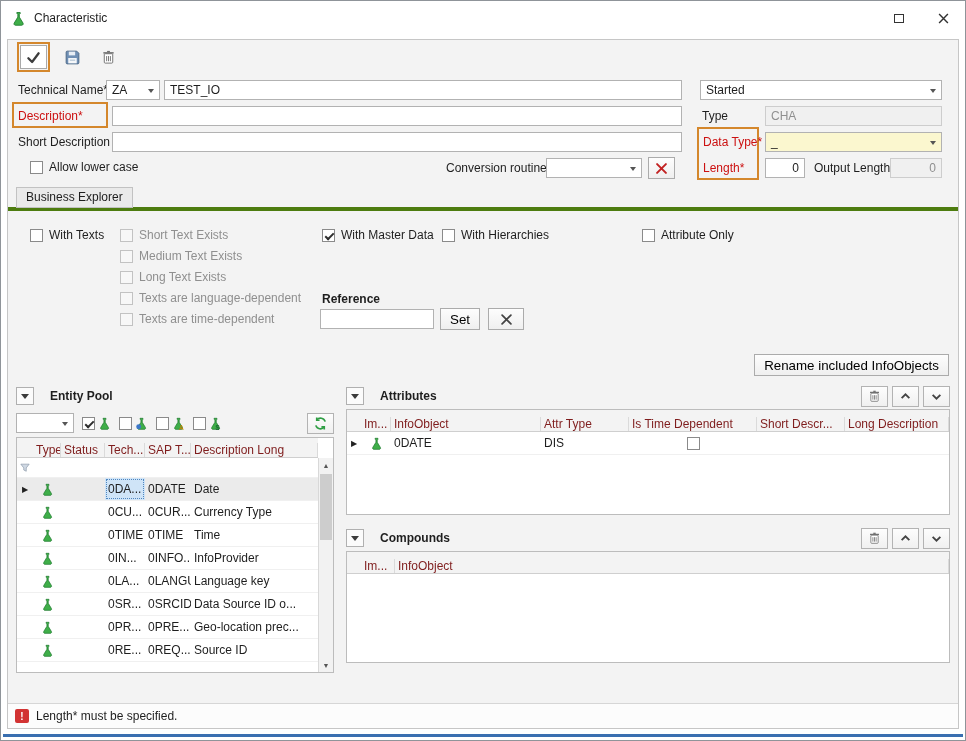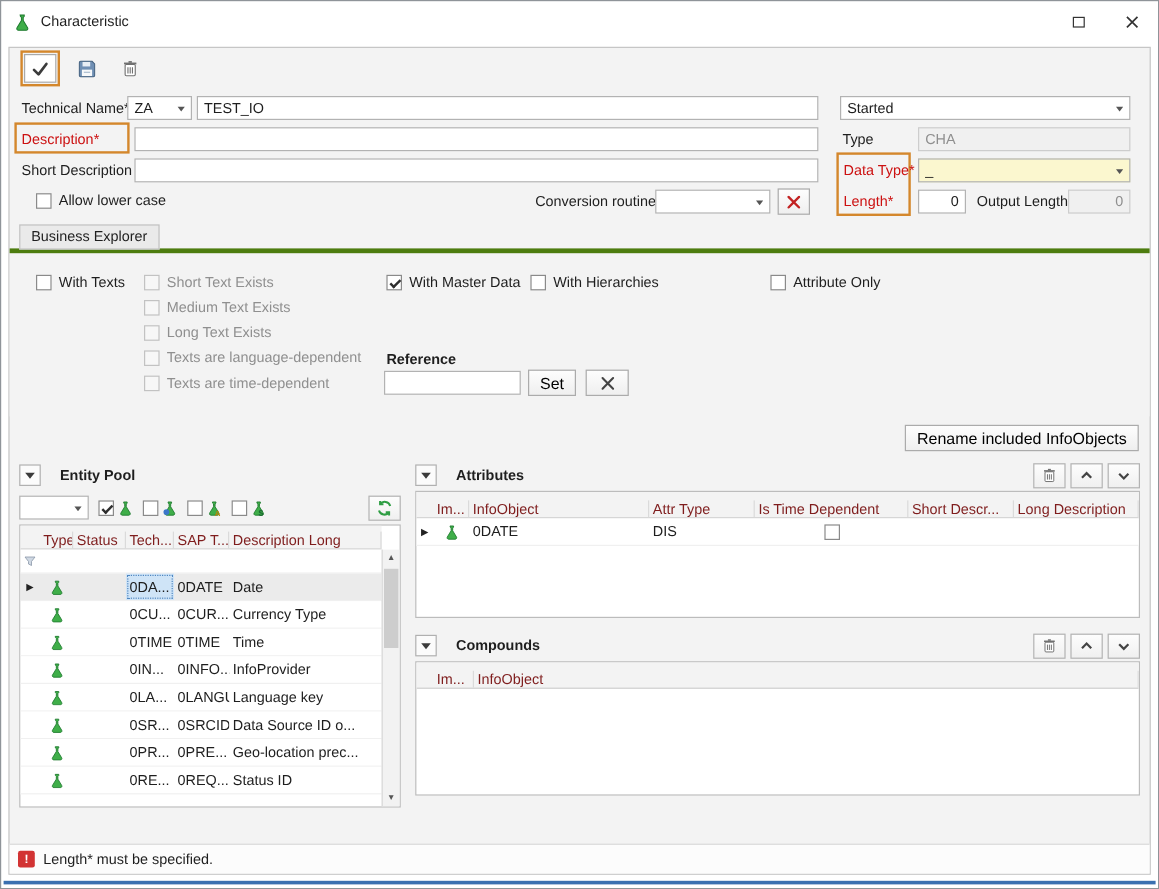--- a/index.html
+++ b/index.html
@@ -390,21 +390,21 @@
           <div class="tr data">
             <div class="c ec0"></div>
             <div class="c ec1 center">
                 <svg class="flask" width="13" height="13" viewBox="0 0 16 16">
                   <path d="M6.2 1.6h3.6v1.2l-.9.9v2.8l3.9 6.4c.6 1-.1 2.3-1.3 2.3H4.7c-1.2 0-1.9-1.3-1.3-2.3l3.9-6.4V3.7l-.9-.9z" fill="#3fae49" stroke="#1e7a2e" stroke-width=".9"></path>
                 </svg>
               </div>
             <div class="c ec2"></div>
             <div class="c ec3">0RE...</div>
             <div class="c ec4">0REQ...</div>
-            <div class="c ec5">Status ID</div>
+            <div class="c ec5">Source ID</div>
           </div>
           <div class="vscroll">
             <span class="sarrow" style="top:0;">▲</span>
             <span class="sthumb" style="top:16px;height:66px;"></span>
             <span class="sarrow" style="bottom:0;">▼</span>
           </div>
         </div>
       </div>
 
       <div class="rightcol">

